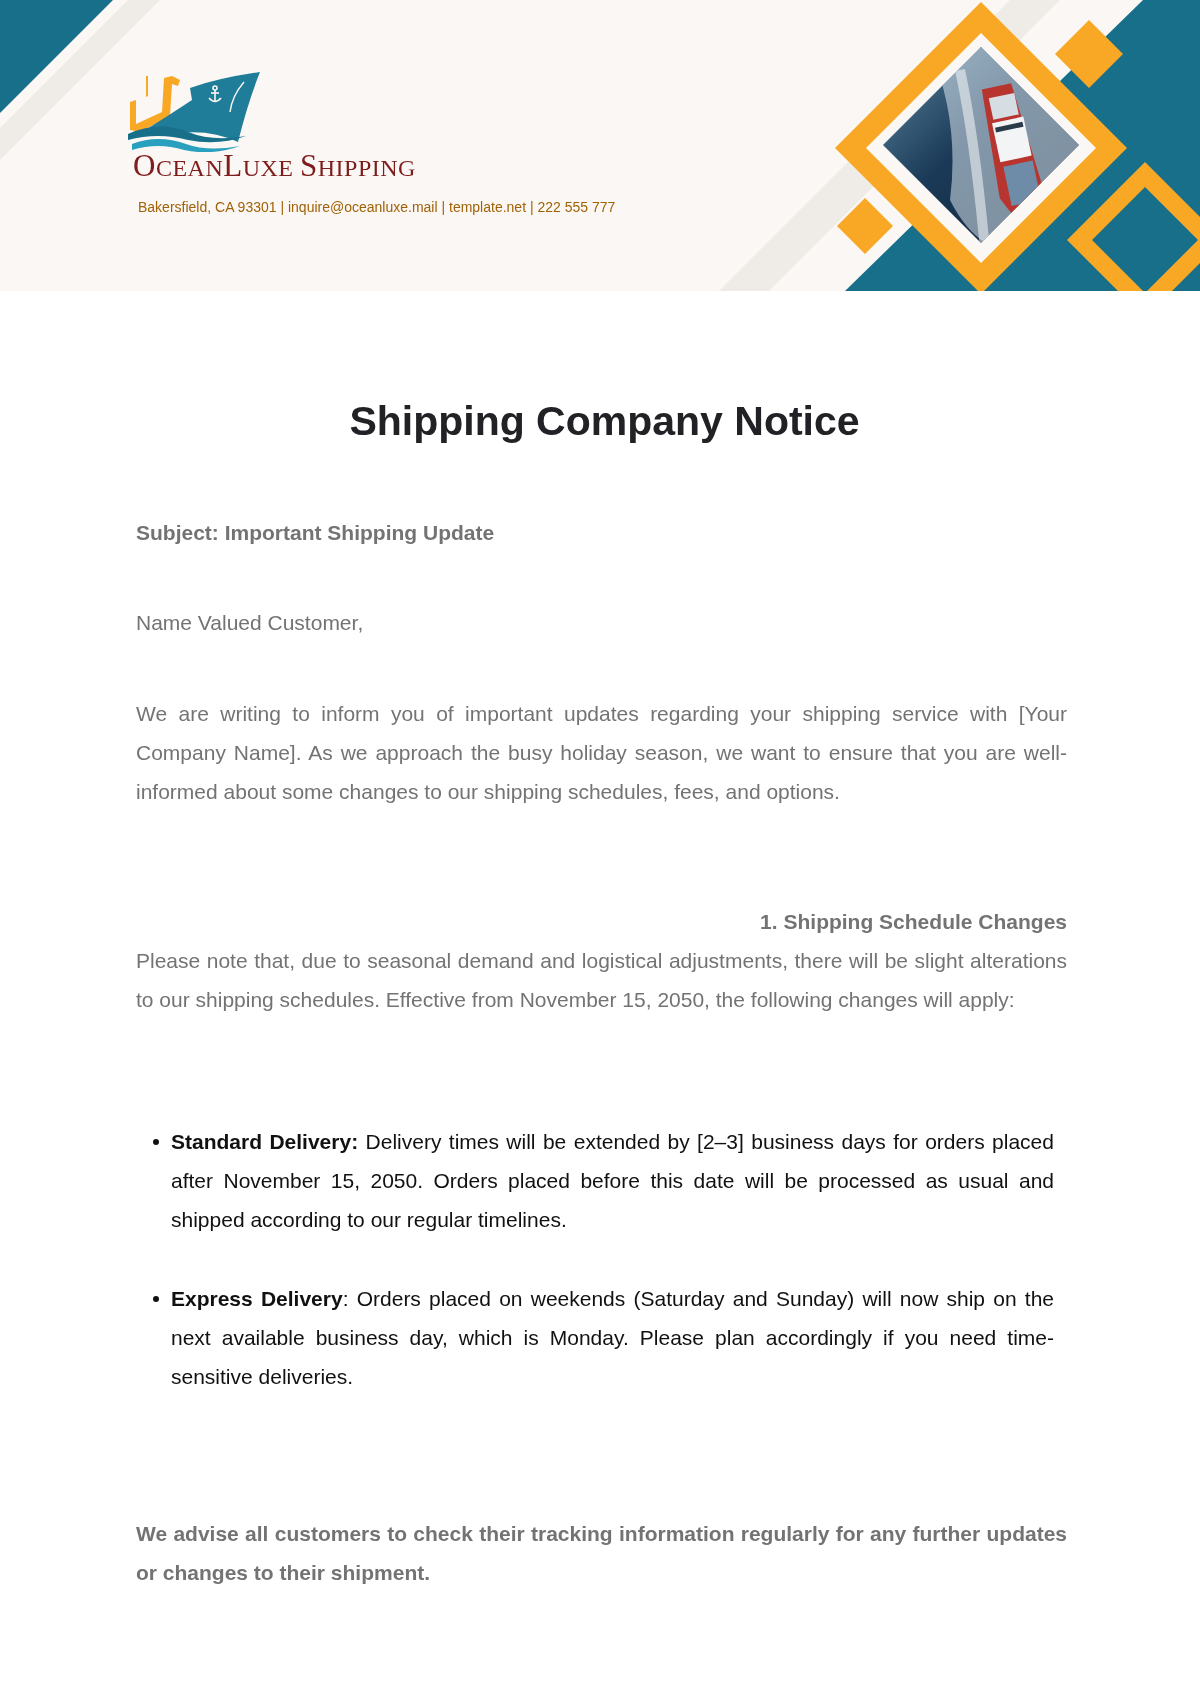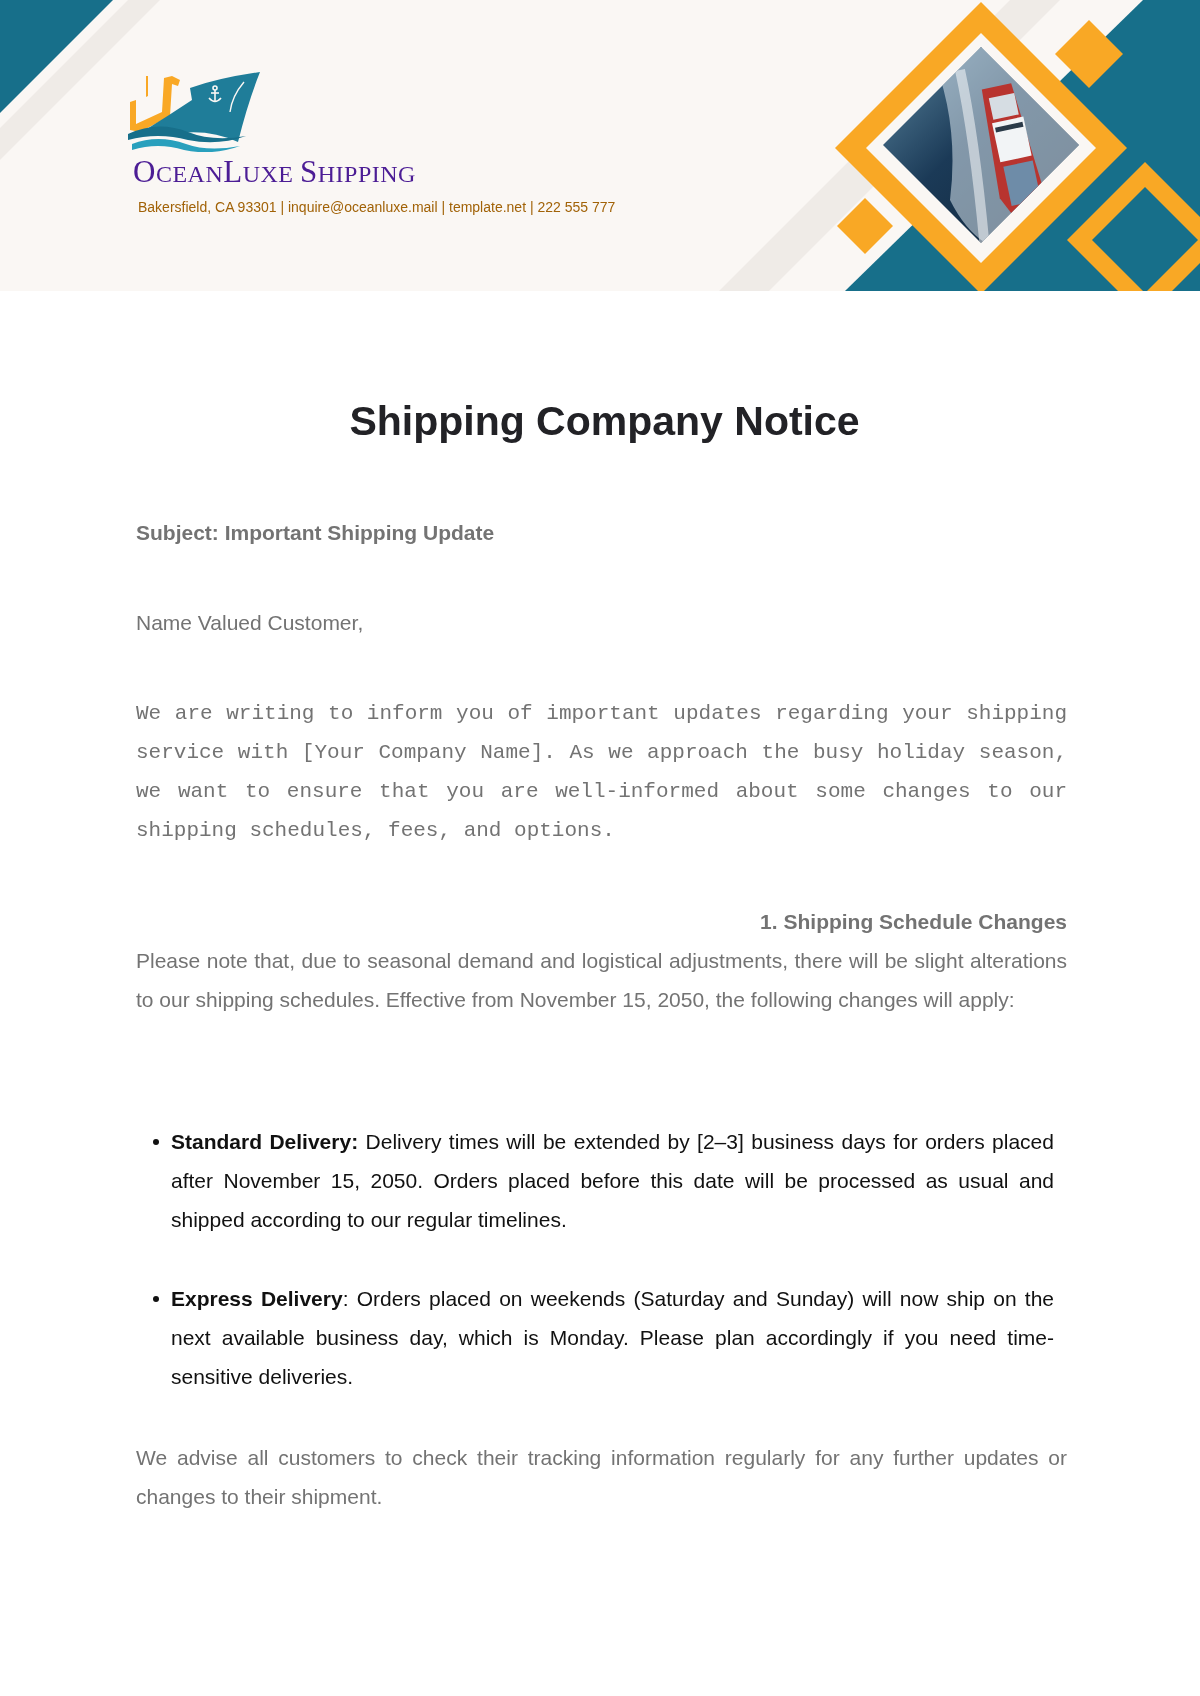--- a/index.html
+++ b/index.html
@@ -20,25 +20,25 @@
       overflow: hidden;
     }
     .header svg.deco { position: absolute; left: 0; top: 0; }
     .logo {
       position: absolute;
       left: 128px; top: 72px;
       width: 140px; height: 80px;
     }
     .brand-name {
       position: absolute;
-      left: 133px; top: 154px;
+      left: 133px; top: 148px;
       font-family: "Liberation Serif", serif;
       font-size: 31px;
       letter-spacing: 0.5px;
-      color: #4c1d95;
+      color: #7f1d1d;
       white-space: nowrap;
       text-align: right;
     }
     .brand-name .sc { font-size: 24px; }
     .contact {
       position: absolute;
       left: 138px; top: 199px;
       font-size: 14px;
       color: #a16207;
       white-space: nowrap;
@@ -55,21 +55,21 @@
     .content {
       position: absolute;
       left: 136px;
       width: 931px;
       font-size: 21px;
       line-height: 39px;
       color: #737373;
     }
     .subject { top: 513px; font-weight: bold; font-size: 21px; }
     .greeting { top: 603px; }
-    .para1 { top: 694px; text-align: justify; font-family: Liberation Mono, monospace; }
+    .para1 { top: 694px; text-align: justify; }
     .sec-head { top: 902px; font-weight: bold; text-align: right; }
     .para2 { top: 941px; text-align: justify; }
     .bullets {
       position: absolute;
       left: 136px; width: 907px;
       margin: 11px; padding: 0;
       list-style: none;
       font-size: 21px;
       line-height: 39px;
     }
@@ -80,21 +80,21 @@
       margin-bottom: 40px;
     }
     .bullets li .dot {
       position: absolute;
       left: 6px; top: 17px;
       width: 6px; height: 6px;
       border-radius: 50%;
       background: #111;
     }
     .bullets b { font-weight: bold; }
-    .para3 { top: 1438px; text-align: justify; }
+    .para3 { top: 1514px; text-align: justify; font-weight: bold; }
   </style>
 </head>
 <body>
 
 <div class="header">
   <svg class="deco" width="1200" height="291" viewBox="0 0 1200 291">
     <defs>
       <linearGradient id="sea" x1="0" y1="0" x2="1" y2="1">
         <stop offset="0" stop-color="#5E8AA3"></stop>
         <stop offset="0.45" stop-color="#1B3A57"></stop>

